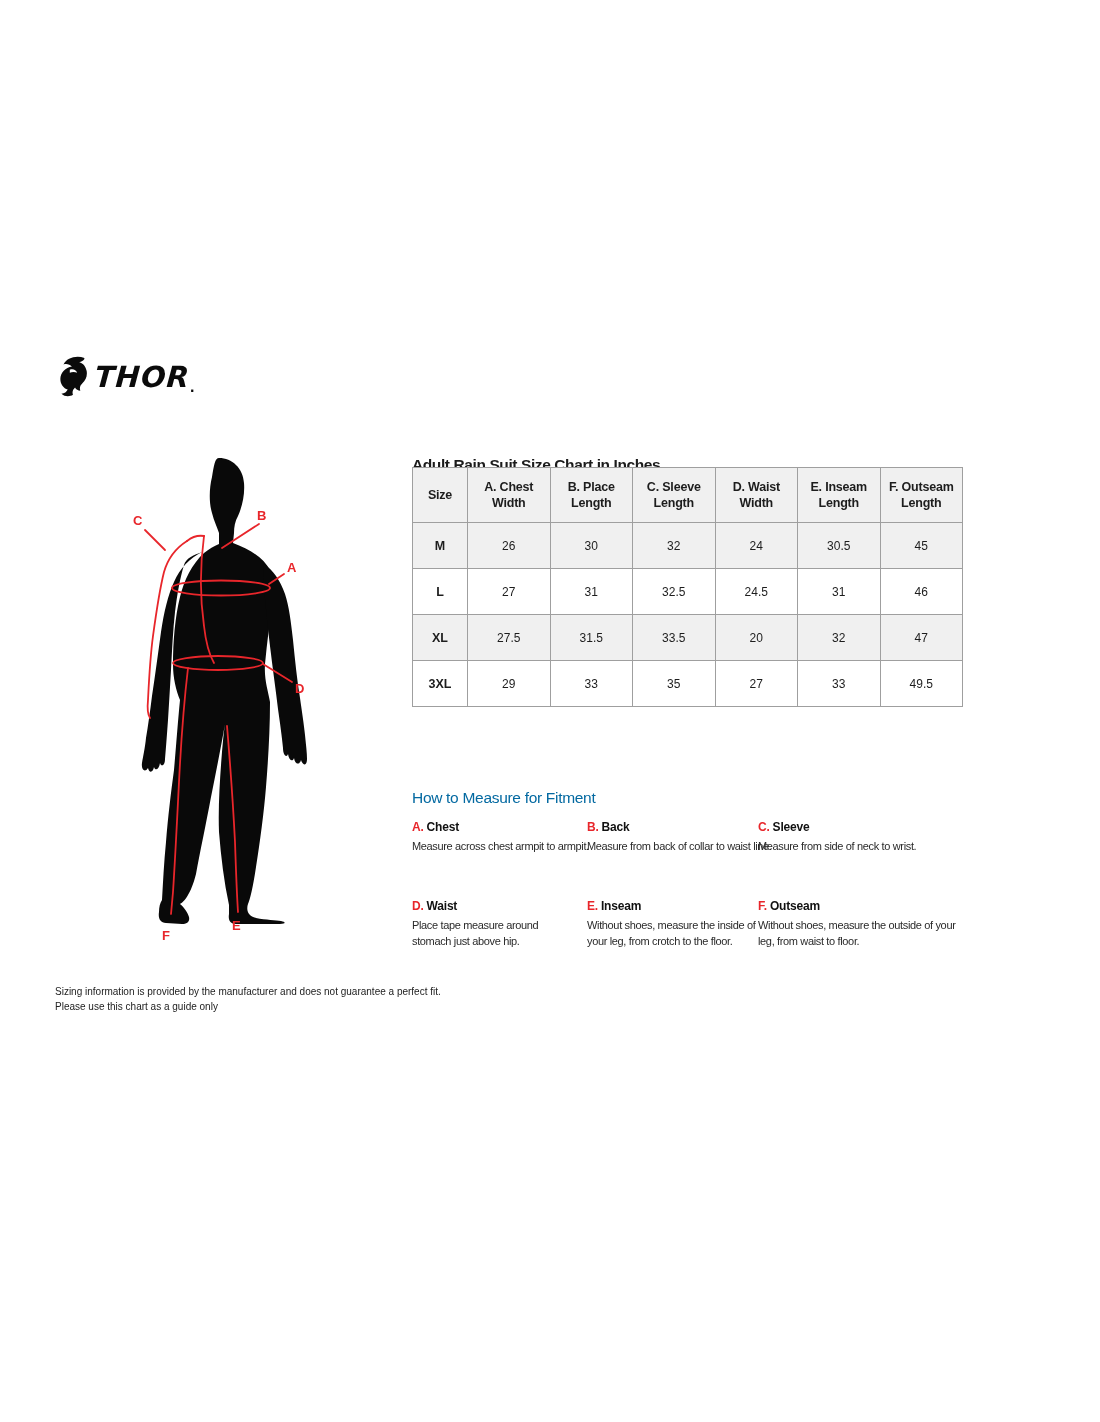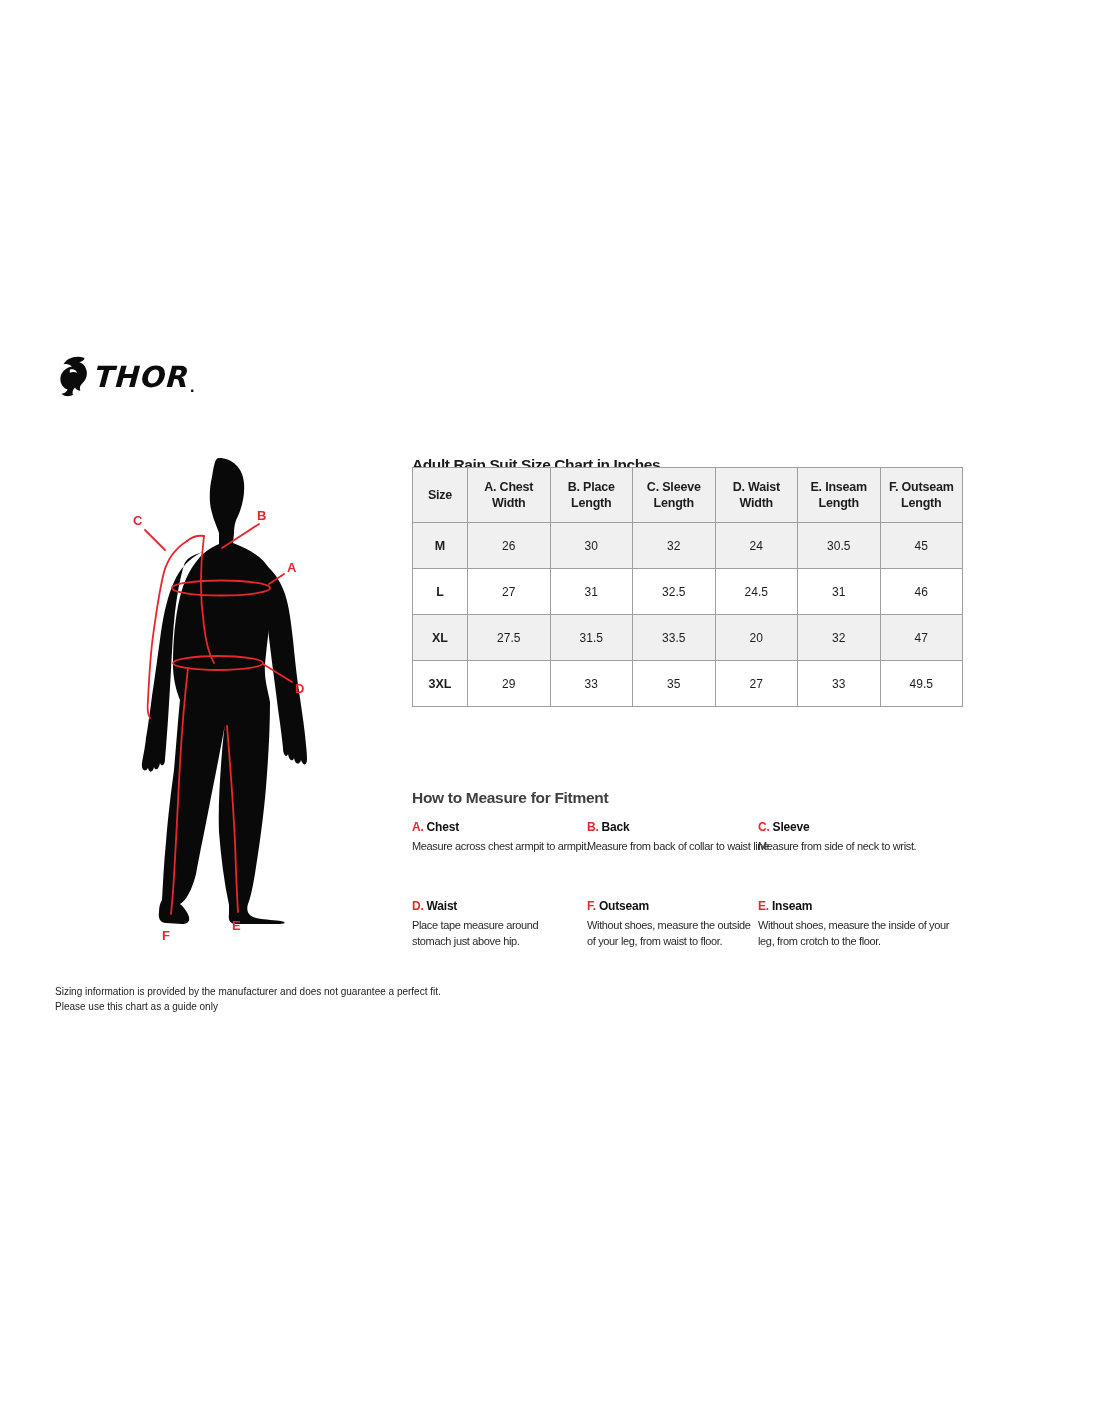--- a/index.html
+++ b/index.html
@@ -28,22 +28,22 @@
   .size-table th,.size-table td{border:1px solid #9f9f9f;text-align:center;vertical-align:middle;
               padding:0 4px;}
   .size-table thead th{height:54px;font-size:12.5px;font-weight:bold;background:#f0f0f0;
               line-height:1.3;letter-spacing:-0.2px;}
   .size-table tbody th{font-size:12.5px;font-weight:bold;}
   .size-table tbody td{font-size:12px;font-weight:normal;}
   .size-table tbody tr{height:46px;}
   .size-table tbody tr:nth-child(odd){background:#f0f0f0;}
 
   
-  .measure-title{position:absolute;left:412px;top:789px;font-size:15.5px;font-weight:bold;
-                 letter-spacing:-0.3px;color:#404040;}
+  .measure-title{position:absolute;left:412px;top:789px;font-size:15.5px;font-weight:normal;
+                 letter-spacing:-0.3px;color:#0369a1;}
   .measure-grid{position:absolute;left:412px;top:820px;width:560px;display:grid;
                 grid-template-columns:175px 171px 210px;row-gap:45px;}
   .m-label{font-size:12px;font-weight:bold;color:#111;margin-bottom:5px;letter-spacing:-0.2px;}
   .m-letter{color:#e8262b;margin-right:3px;}
   .m-text{font-size:11px;letter-spacing:-0.35px;line-height:1.4;color:#2a2a2a;}
   .m-nowrap .m-text{white-space:nowrap;}
   .m-w150 .m-text{max-width:152px;}
   .m-w190 .m-text{max-width:192px;}
   .m-w205 .m-text{max-width:205px;}
 
@@ -201,31 +201,31 @@
         <span class="m-letter">C.</span><span>Sleeve</span>
       </div>
       <div class="m-text">Measure from side of neck to wrist.</div>
     </div>
     <div class="m-item m-w150">
       <div class="m-label">
         <span class="m-letter">D.</span><span>Waist</span>
       </div>
       <div class="m-text">Place tape measure around stomach just above hip.</div>
     </div>
+    <div class="m-item m-w190">
+      <div class="m-label">
+        <span class="m-letter">E.</span><span>Inseam</span>
+      </div>
+      <div class="m-text">Without shoes, measure the inside of your leg, from crotch to the floor.</div>
+    </div>
     <div class="m-item m-w205">
       <div class="m-label">
         <span class="m-letter">F.</span><span>Outseam</span>
       </div>
       <div class="m-text">Without shoes, measure the outside of your leg, from waist to floor.</div>
-    </div>
-    <div class="m-item m-w190">
-      <div class="m-label">
-        <span class="m-letter">E.</span><span>Inseam</span>
-      </div>
-      <div class="m-text">Without shoes, measure the inside of your leg, from crotch to the floor.</div>
     </div>
   </div>
 
   <div class="disclaimer">
     <div>Sizing information is provided by the manufacturer and does not guarantee a perfect fit.</div>
     <div>Please use this chart as a guide only</div>
   </div>
 
 </div>
 

